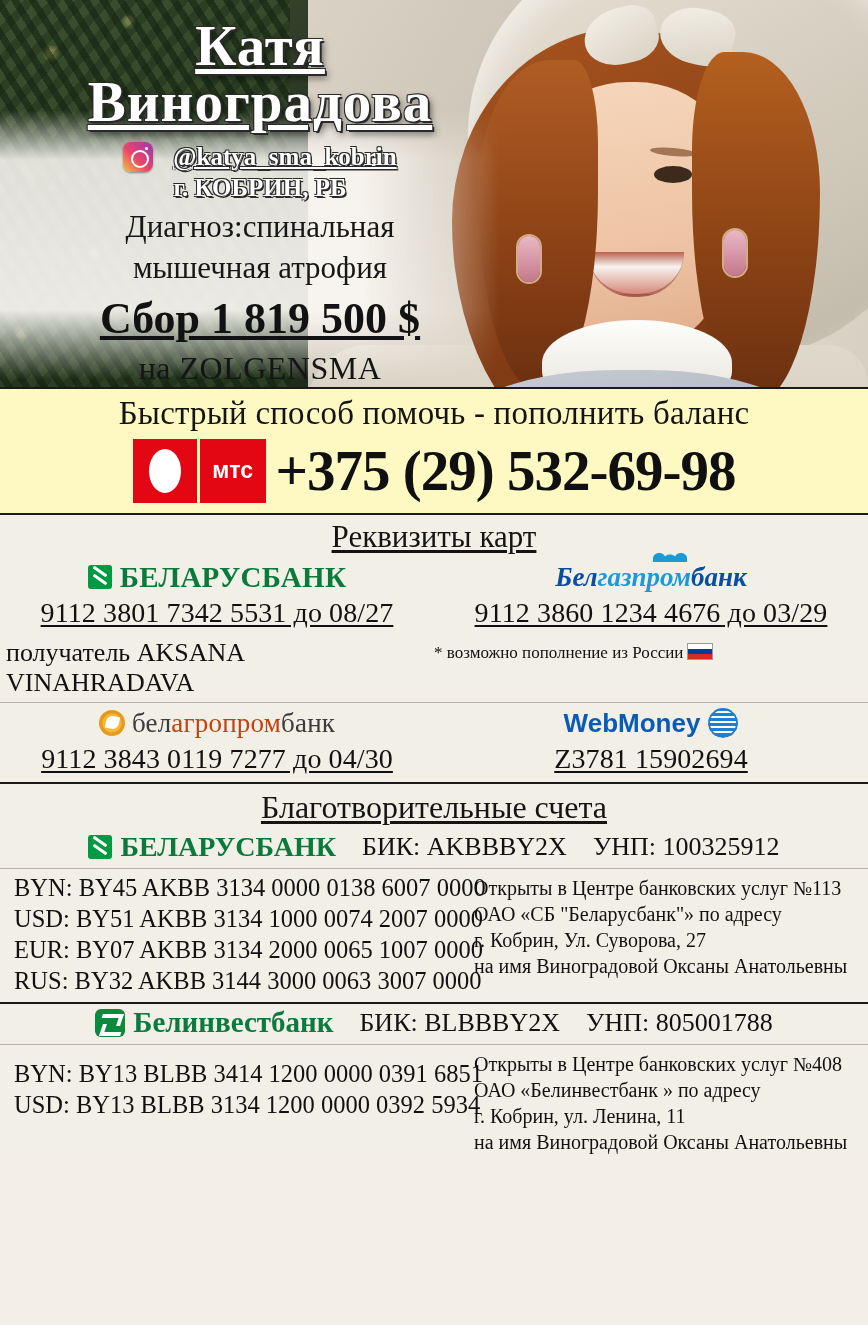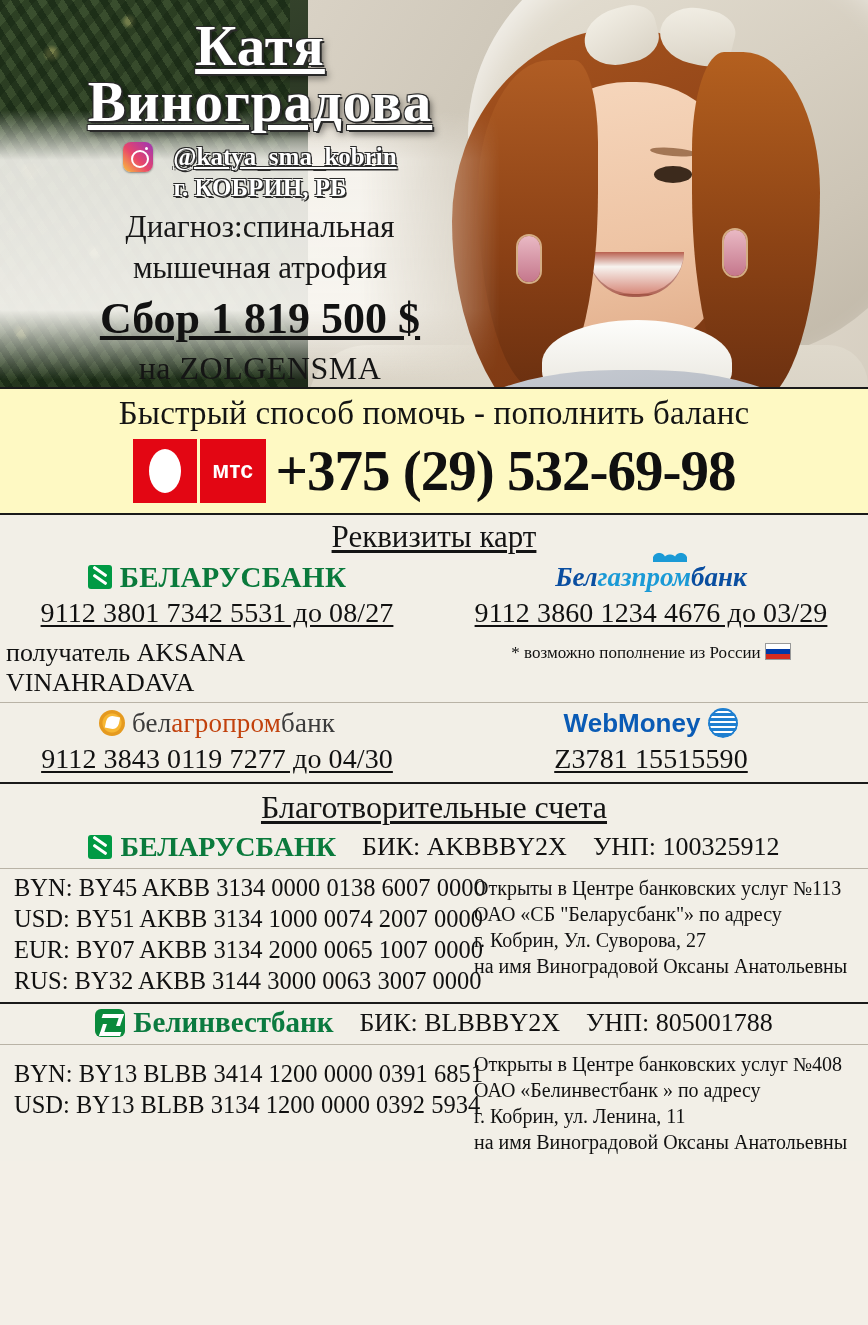--- a/index.html
+++ b/index.html
@@ -270,21 +270,21 @@
     position: absolute; right: 60px; top: -17px; width: 34px; height: 17px;
     background: radial-gradient(circle at 50% 100%, #1b9ad6 0 7px, transparent 8px),
                 radial-gradient(circle at 18% 85%, #1b9ad6 0 6px, transparent 7px),
                 radial-gradient(circle at 82% 85%, #1b9ad6 0 6px, transparent 7px);
   }
   .card-num {
     text-align: center; font-size: 28px; color: #111; letter-spacing: .1px;
     text-decoration: underline; text-underline-offset: 3px; padding-bottom: 3px;
   }
   .recipient { font-size: 26px; color: #111; padding: 2px 0 4px 6px; }
-  .ru-note { font-size: 17px; color: #111; text-align: center; padding-top: 7px; }
+  .ru-note { font-size: 17px; color: #111; padding-top: 7px; }
   .ru-flag {
     display: inline-block; width: 24px; height: 15px; vertical-align: -2px; margin-left: 4px;
     background: linear-gradient(180deg, #ffffff 0 33.3%, #0039a6 33.3% 66.6%, #d52b1e 66.6% 100%);
     border: 1px solid #999;
   }
   .bapb-row { display: flex; align-items: center; justify-content: center; gap: 7px; height: 40px; }
   .bapb-leaf {
     width: 26px; height: 26px; border-radius: 50%;
     background: radial-gradient(circle at 50% 50%, #f7b733 0 9px, #e59a1f 10px 13px);
     position: relative;
@@ -437,21 +437,21 @@
           <span class="bapb-name"><span class="c1">бел</span><span class="c2">агропром</span><span class="c3">банк</span></span>
         </div>
         <div class="card-num">9112 3843 0119 7277 до 04/30</div>
       </div>
 
       <div class="cardcol">
         <div class="wm-row">
           <span class="wm-name">WebMoney</span>
           <span class="wm-globe"></span>
         </div>
-        <div class="card-num">Z3781 15515590</div>
+        <div class="card-num">Z3781 15902694</div>
       </div>
     </div>
   </div>
 
   <div class="hr"></div>
 
   <div class="section">
     <div class="accounts-title">Благотворительные счета</div>
 
     <div class="acc-head">

